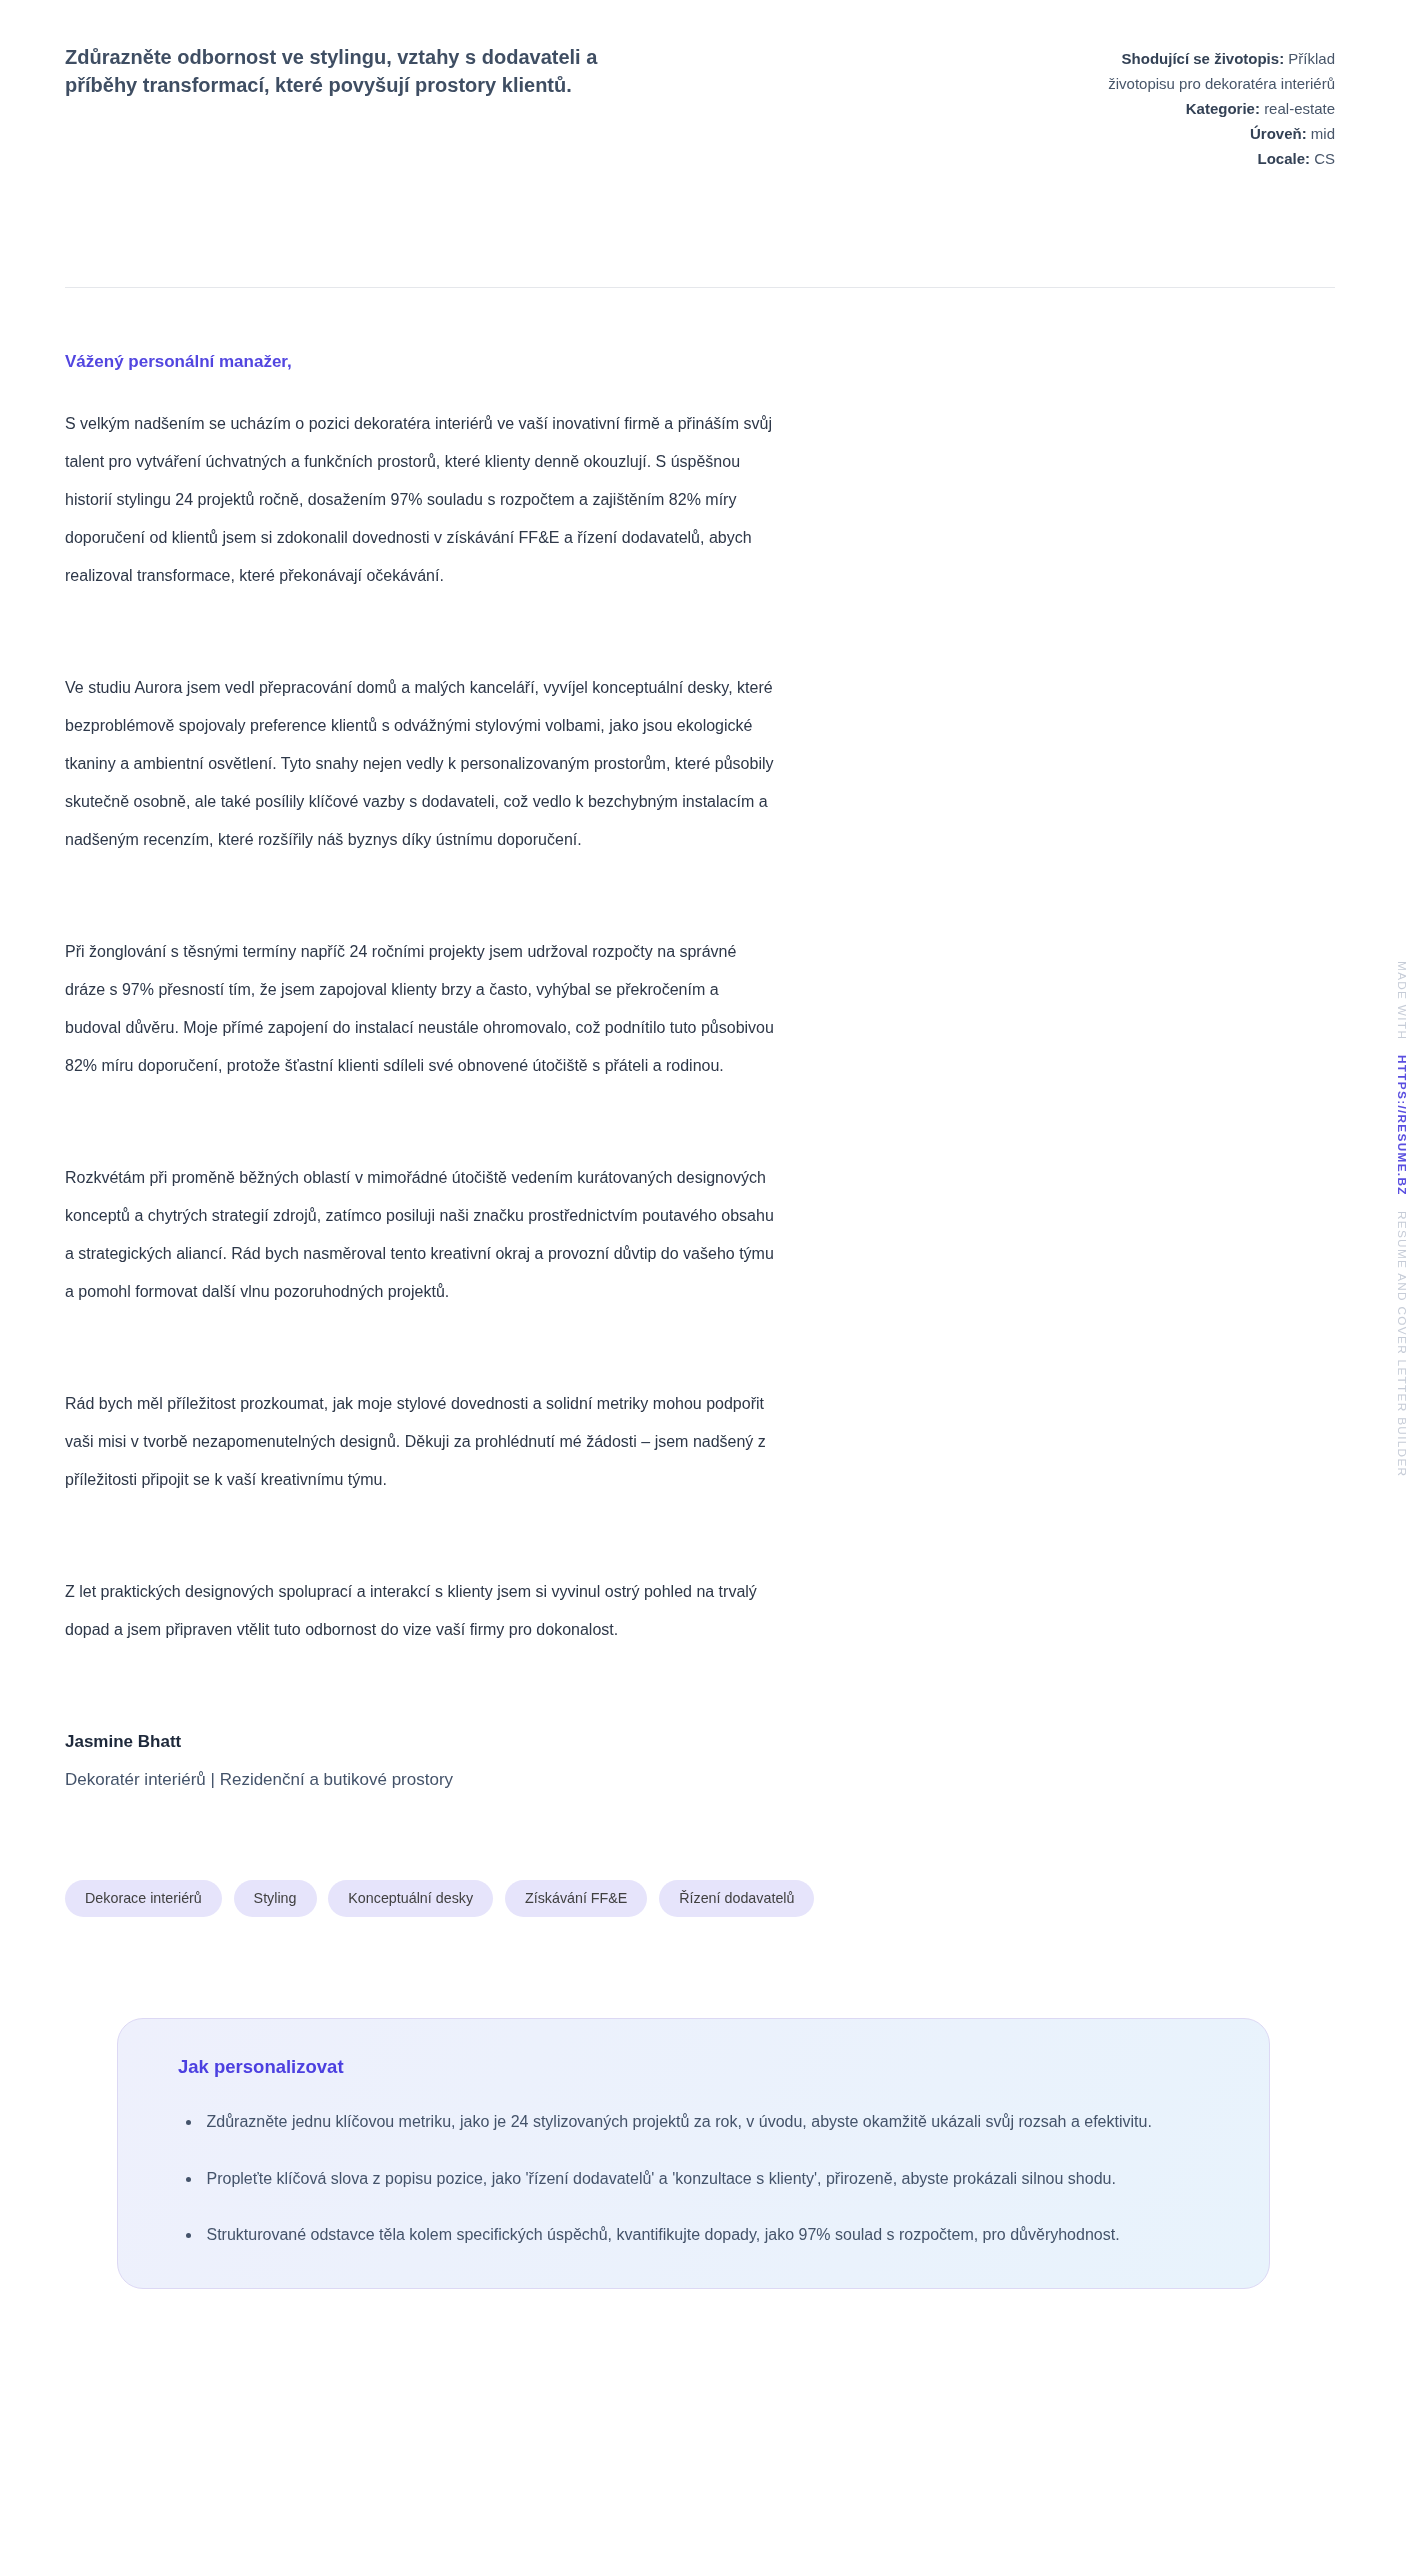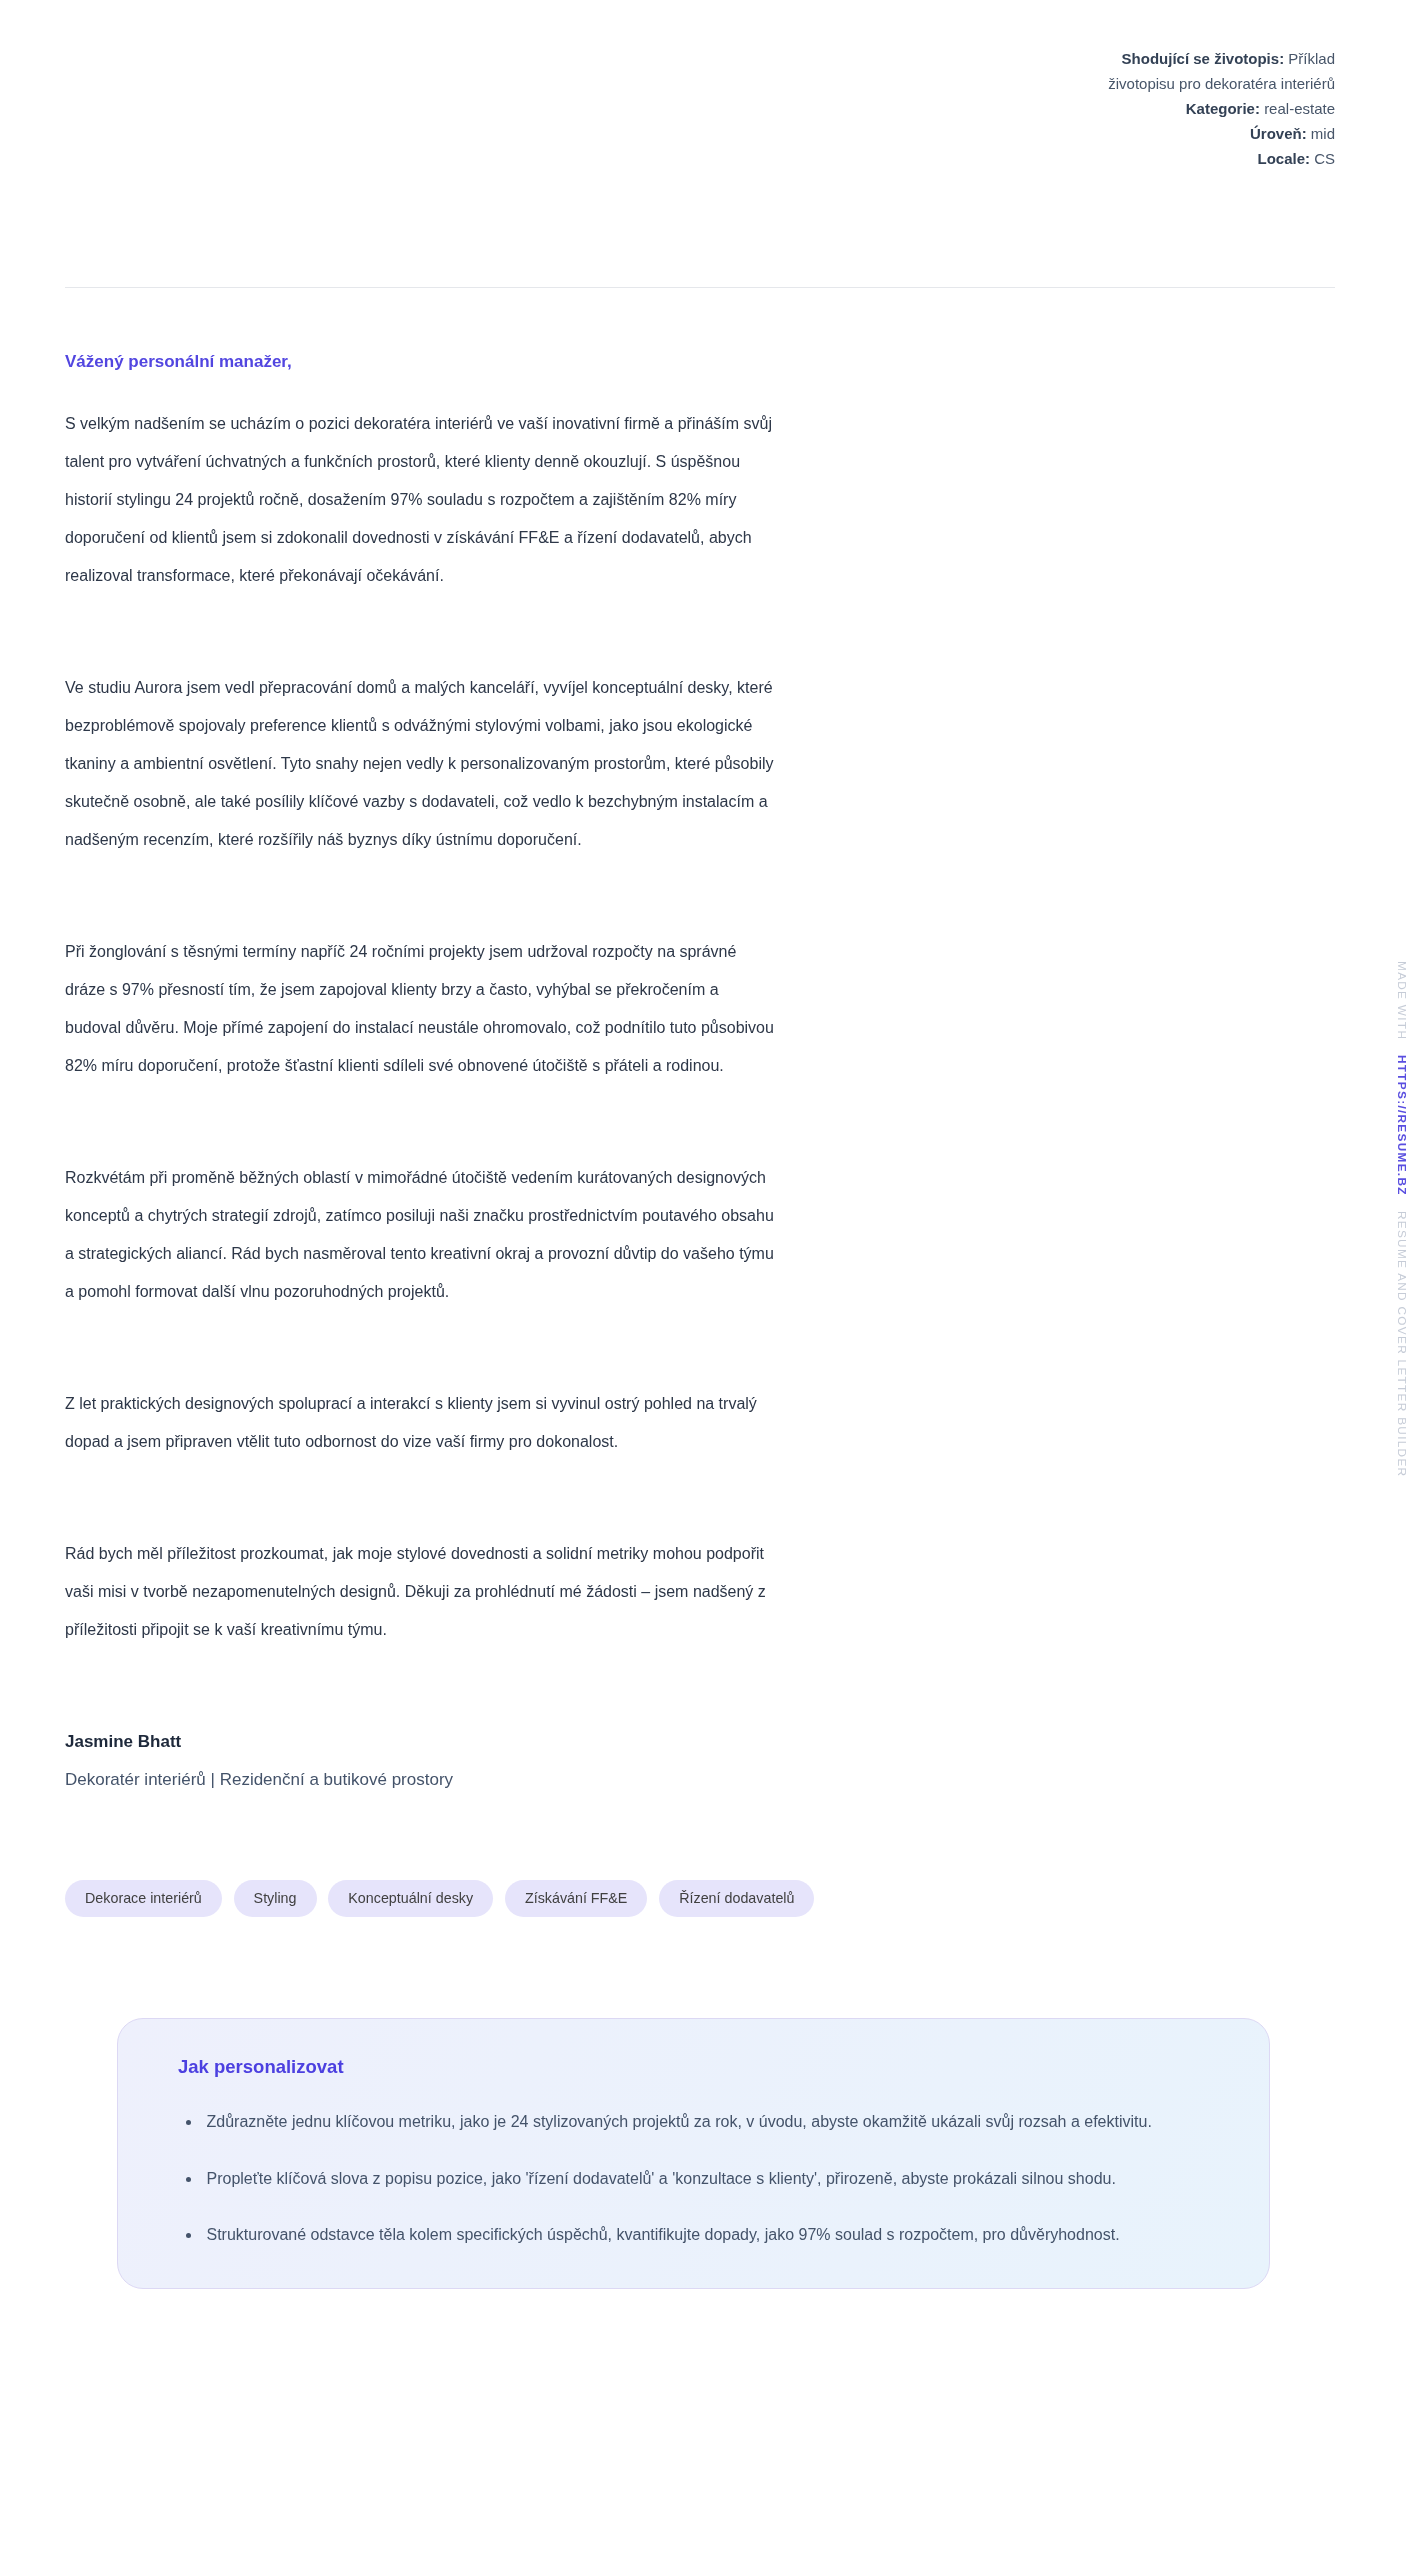--- a/index.html
+++ b/index.html
@@ -124,39 +124,40 @@
     text-decoration: none;
   }
 </style>
 </head>
 <body>
 
 <div class="page">
 
   <div class="header">
     <div class="header-left">
+      <p class="page-subtitle">Zdůrazněte odbornost ve stylingu, vztahy s dodavateli a příběhy transformací, které povyšují prostory klientů.</p>
     </div>
     <div class="header-meta">
       <div><span class="meta-label">Shodující se životopis:</span> <span>Příklad životopisu pro dekoratéra interiérů</span></div>
       <div><span class="meta-label">Kategorie:</span> <span>real-estate</span></div>
       <div><span class="meta-label">Úroveň:</span> <span>mid</span></div>
       <div><span class="meta-label">Locale:</span> <span>CS</span></div>
     </div>
   </div>
 
   <hr class="divider">
 
   <div class="letter">
     <p class="greeting">Vážený personální manažer,</p>
     <p class="body-par">S velkým nadšením se ucházím o pozici dekoratéra interiérů ve vaší inovativní firmě a přináším svůj talent pro vytváření úchvatných a funkčních prostorů, které klienty denně okouzlují. S úspěšnou historií stylingu 24 projektů ročně, dosažením 97% souladu s rozpočtem a zajištěním 82% míry doporučení od klientů jsem si zdokonalil dovednosti v získávání FF&amp;E a řízení dodavatelů, abych realizoval transformace, které překonávají očekávání.</p>
     <p class="body-par">Ve studiu Aurora jsem vedl přepracování domů a malých kanceláří, vyvíjel konceptuální desky, které bezproblémově spojovaly preference klientů s odvážnými stylovými volbami, jako jsou ekologické tkaniny a ambientní osvětlení. Tyto snahy nejen vedly k personalizovaným prostorům, které působily skutečně osobně, ale také posílily klíčové vazby s dodavateli, což vedlo k bezchybným instalacím a nadšeným recenzím, které rozšířily náš byznys díky ústnímu doporučení.</p>
     <p class="body-par">Při žonglování s těsnými termíny napříč 24 ročními projekty jsem udržoval rozpočty na správné dráze s 97% přesností tím, že jsem zapojoval klienty brzy a často, vyhýbal se překročením a budoval důvěru. Moje přímé zapojení do instalací neustále ohromovalo, což podnítilo tuto působivou 82% míru doporučení, protože šťastní klienti sdíleli své obnovené útočiště s přáteli a rodinou.</p>
     <p class="body-par">Rozkvétám při proměně běžných oblastí v mimořádné útočiště vedením kurátovaných designových konceptů a chytrých strategií zdrojů, zatímco posiluji naši značku prostřednictvím poutavého obsahu a strategických aliancí. Rád bych nasměroval tento kreativní okraj a provozní důvtip do vašeho týmu a pomohl formovat další vlnu pozoruhodných projektů.</p>
+    <p class="body-par">Rád bych měl příležitost prozkoumat, jak moje stylové dovednosti a solidní metriky mohou podpořit vaši misi v tvorbě nezapomenutelných designů. Děkuji za prohlédnutí mé žádosti – jsem nadšený z příležitosti připojit se k vaší kreativnímu týmu.</p>
     <p class="body-par">Z let praktických designových spoluprací a interakcí s klienty jsem si vyvinul ostrý pohled na trvalý dopad a jsem připraven vtělit tuto odbornost do vize vaší firmy pro dokonalost.</p>
-    <p class="body-par">Rád bych měl příležitost prozkoumat, jak moje stylové dovednosti a solidní metriky mohou podpořit vaši misi v tvorbě nezapomenutelných designů. Děkuji za prohlédnutí mé žádosti – jsem nadšený z příležitosti připojit se k vaší kreativnímu týmu.</p>
 
     <div class="signature">
       <div class="signature-name">Jasmine Bhatt</div>
       <div class="signature-role">Dekoratér interiérů | Rezidenční a butikové prostory</div>
     </div>
   </div>
 
   <div class="tags">
     <span class="tag">Dekorace interiérů</span>
     <span class="tag">Styling</span>

